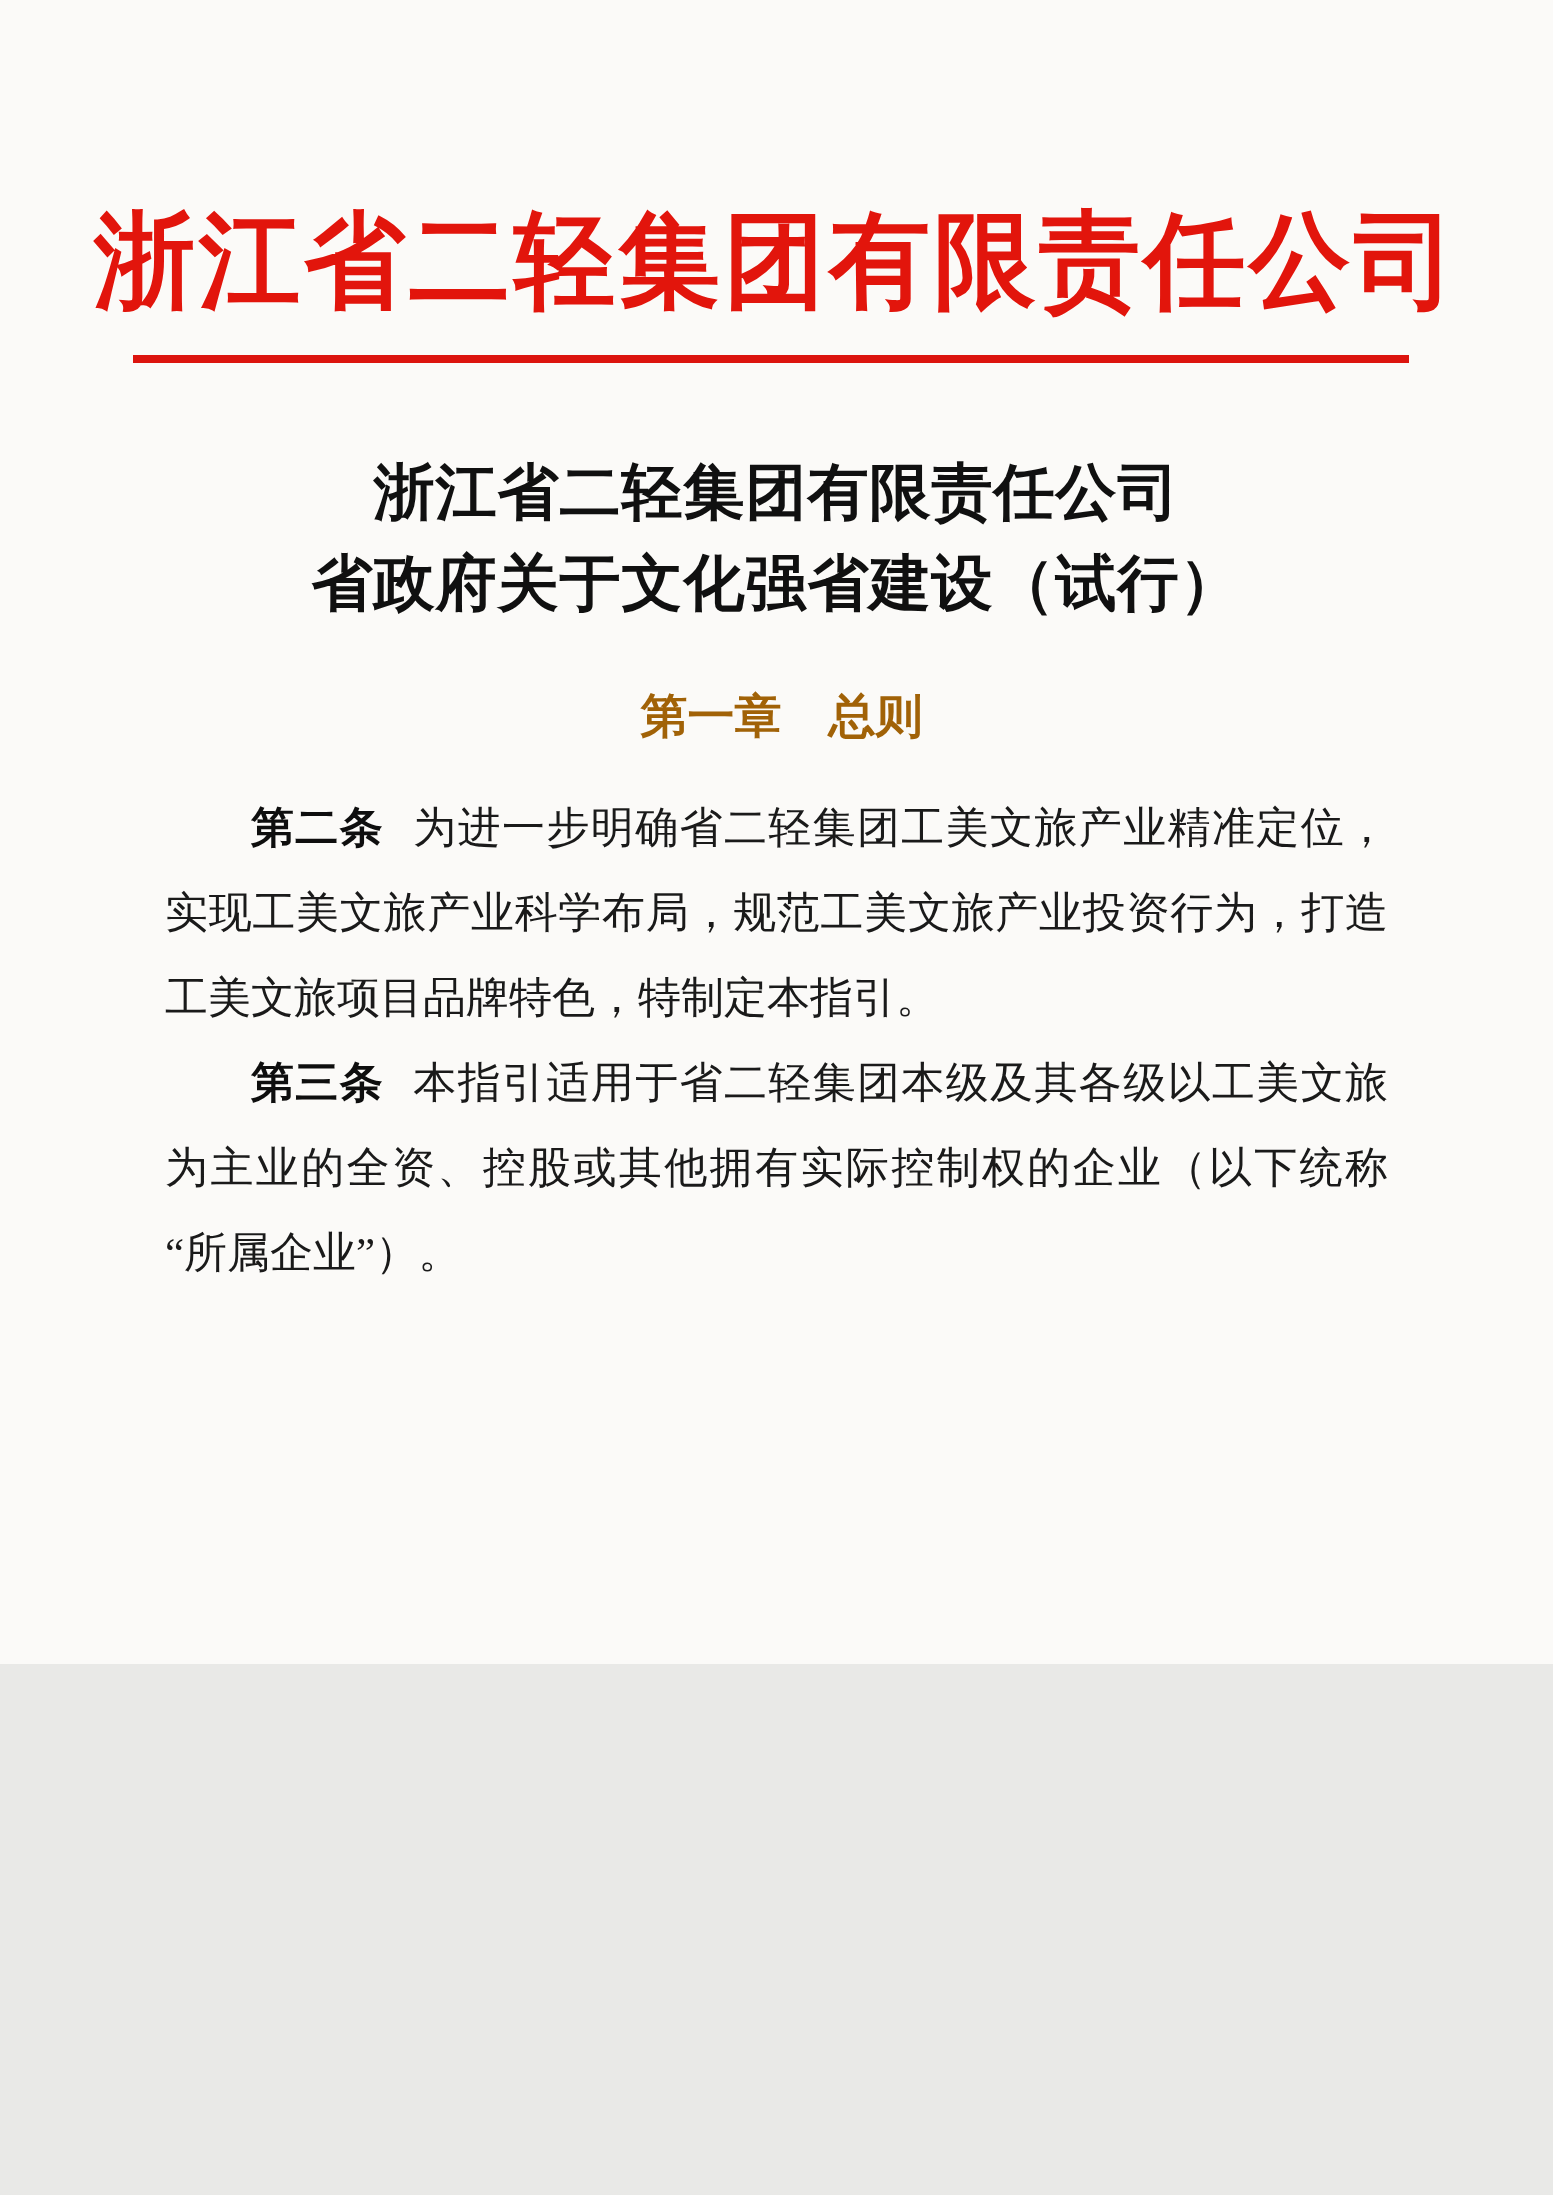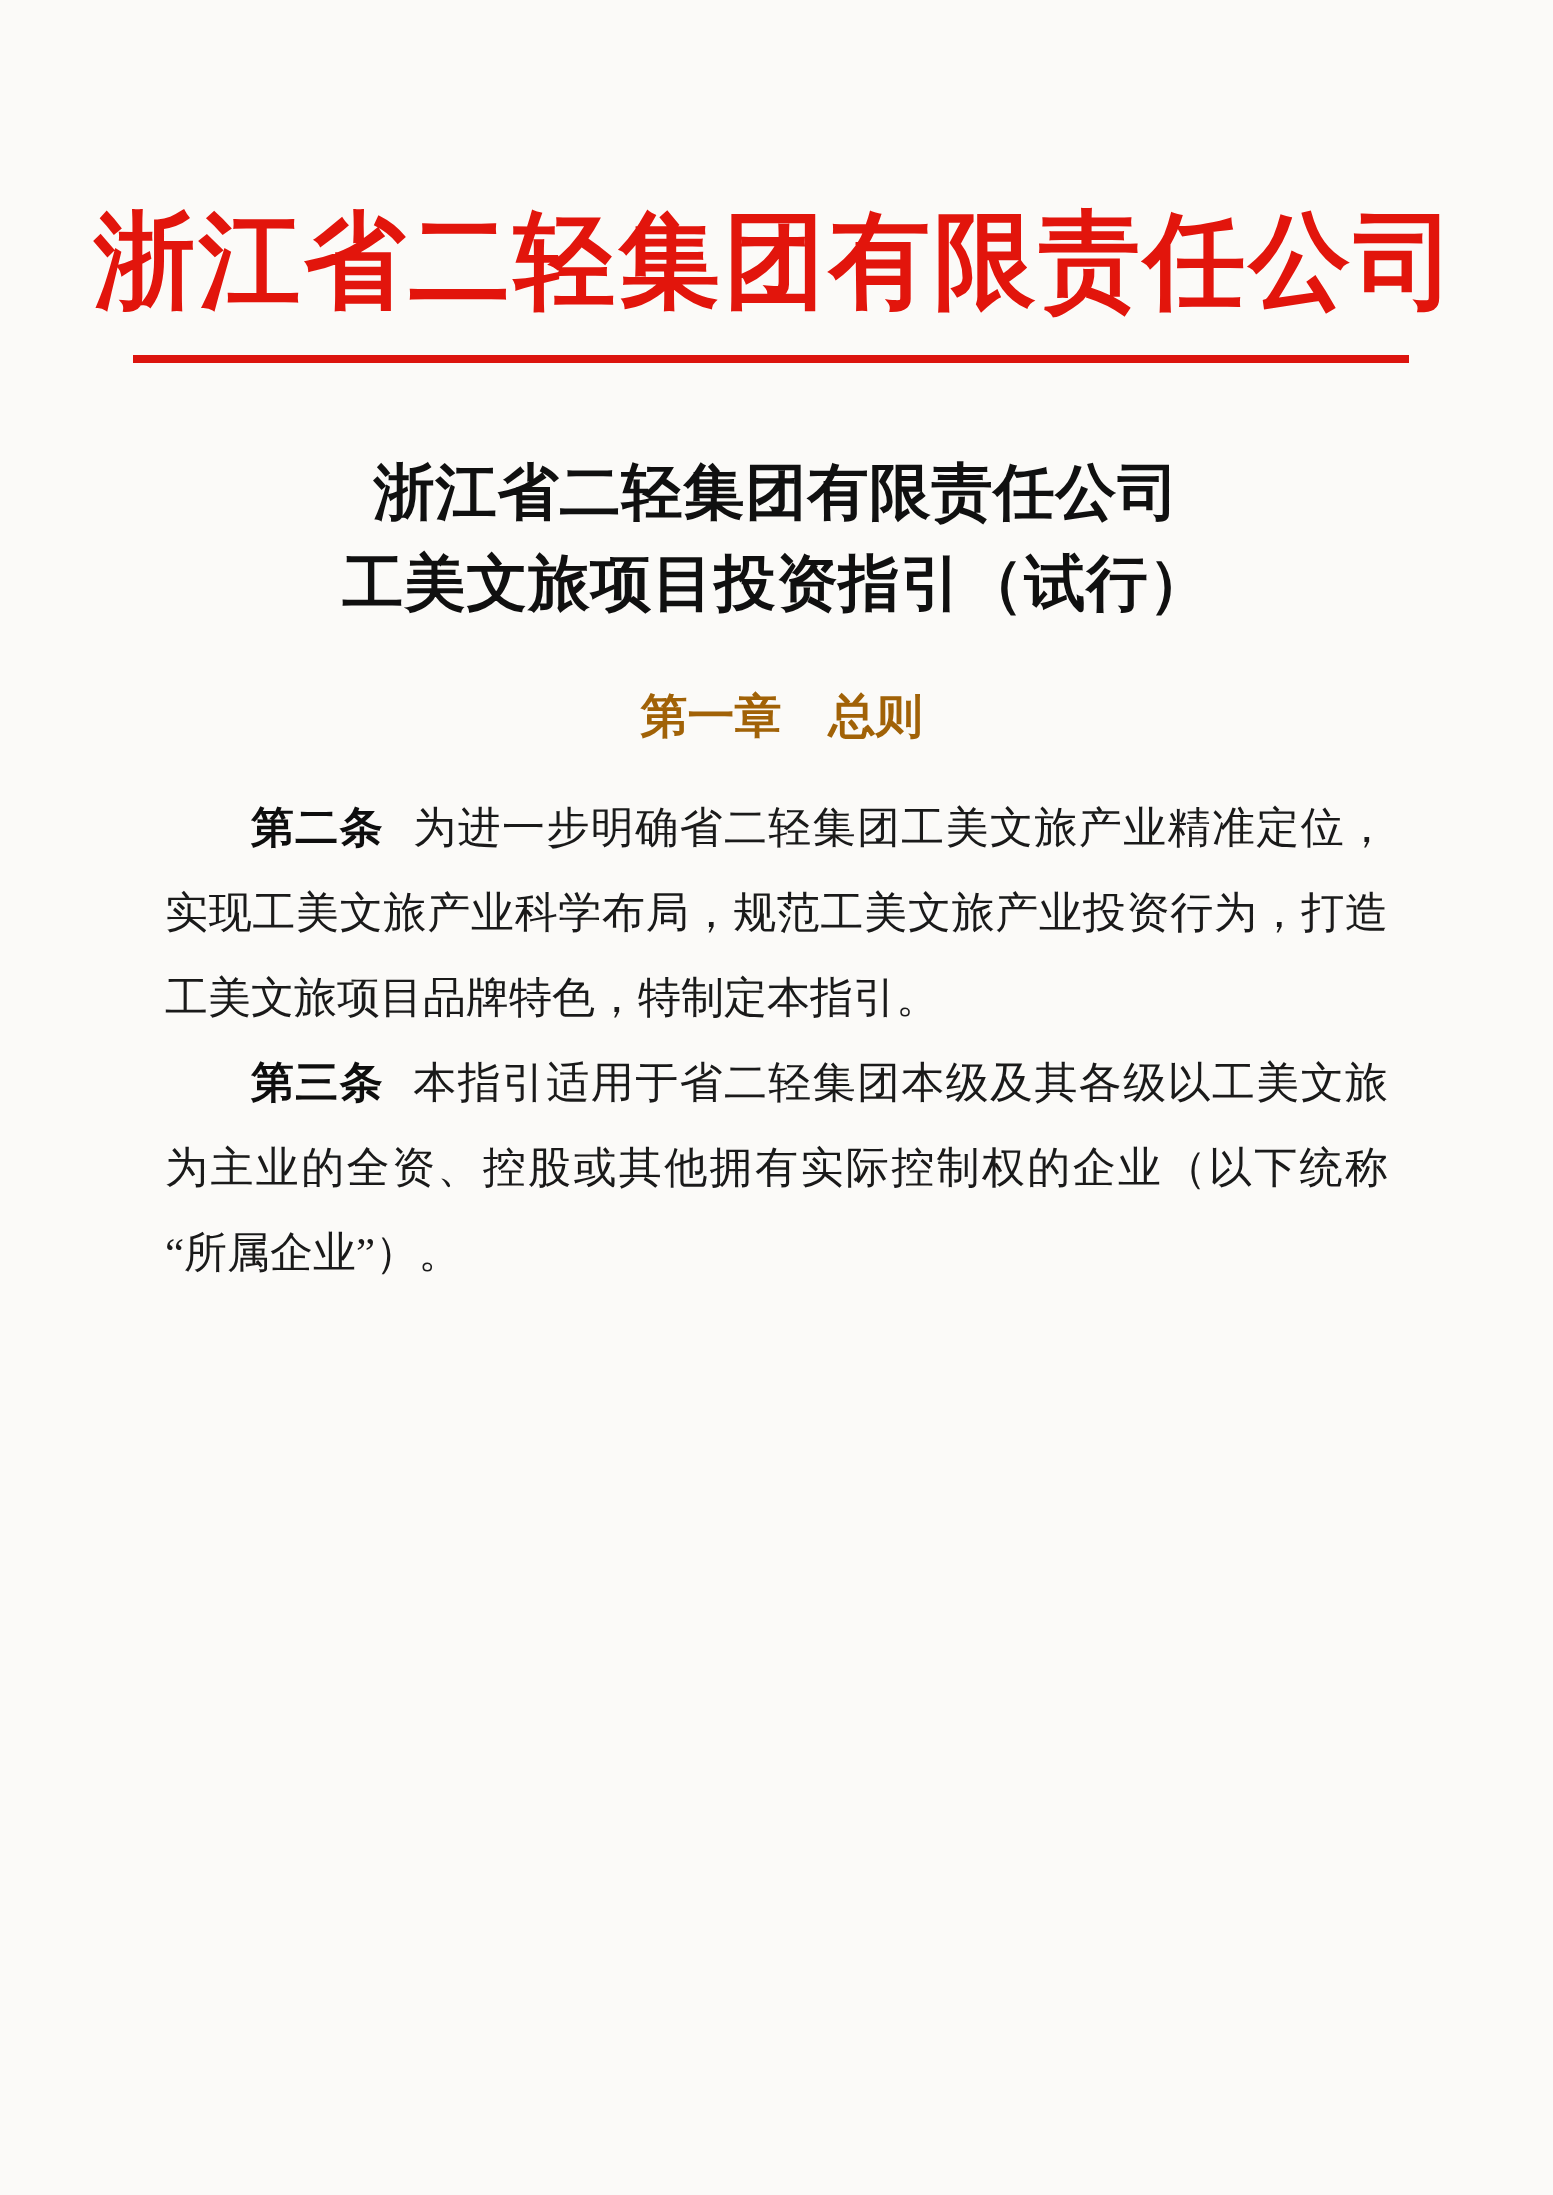--- a/index.html
+++ b/index.html
@@ -3,21 +3,21 @@
 <meta charset="utf-8">
 <style>
   html, body {
     margin: 0;
     padding: 0;
     background: #e9e9e7;
   }
   .page {
     position: relative;
     width: 1553px;
-    height: 2195px;
+    height: 1664px;
     margin: 0 auto;
     background: #fbfaf8;
     overflow: hidden;
     font-family: "Liberation Serif", "DejaVu Serif", serif;
     color: #161616;
   }
   
   .letterhead {
     position: absolute;
     top: 198px;
@@ -91,21 +91,21 @@
 <body>
 
 <div class="page" style="background: rgb(251, 250, 248);">
 
   <div class="letterhead" style="color: rgb(226, 21, 12);">浙江省二轻集团有限责任公司</div>
 
   <div class="red-rule" style="background: rgb(220, 20, 14);"></div>
 
   <div class="doc-title">
     <div>浙江省二轻集团有限责任公司</div>
-    <div>工美文旅项目投资指引（试行）</div>
+    <div>省政府关于文化强省建设（试行）</div>
   </div>
 
   <div class="chapter-heading">第一章　总则</div>
 
   <div class="body-text">
 
     <p><span class="para-label">第二条</span><span>为进一步明确省二轻集团工美文旅产业精准定位，实现工美文旅产业科学布局，规范工美文旅产业投资行为，打造工美文旅项目品牌特色，特制定本指引。</span></p>
 
     <p><span class="para-label">第三条</span><span>本指引适用于省二轻集团本级及其各级以工美文旅为主业的全资、控股或其他拥有实际控制权的企业（以下统称“所属企业”）。</span></p>
 

